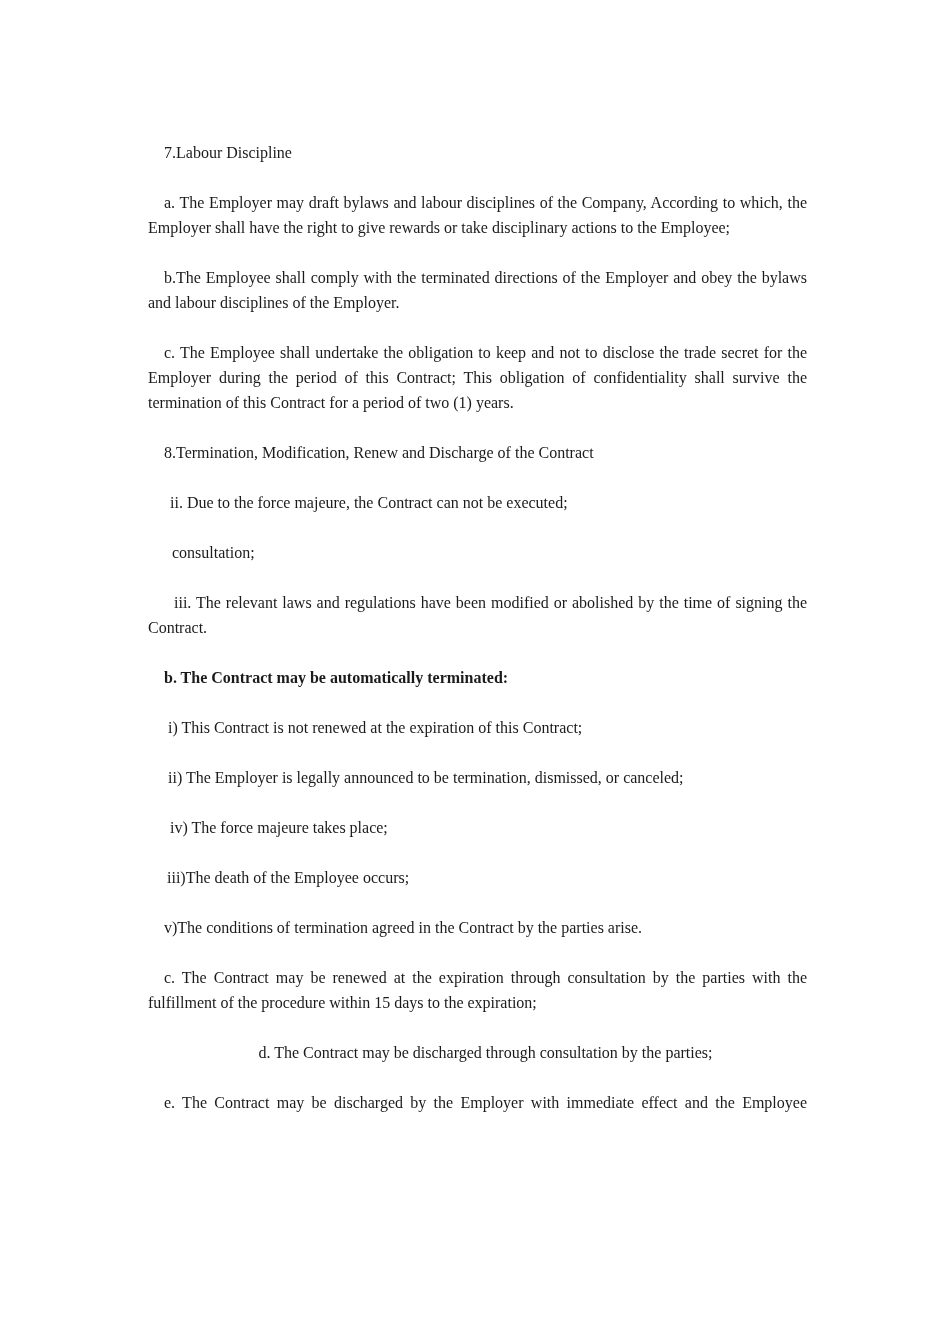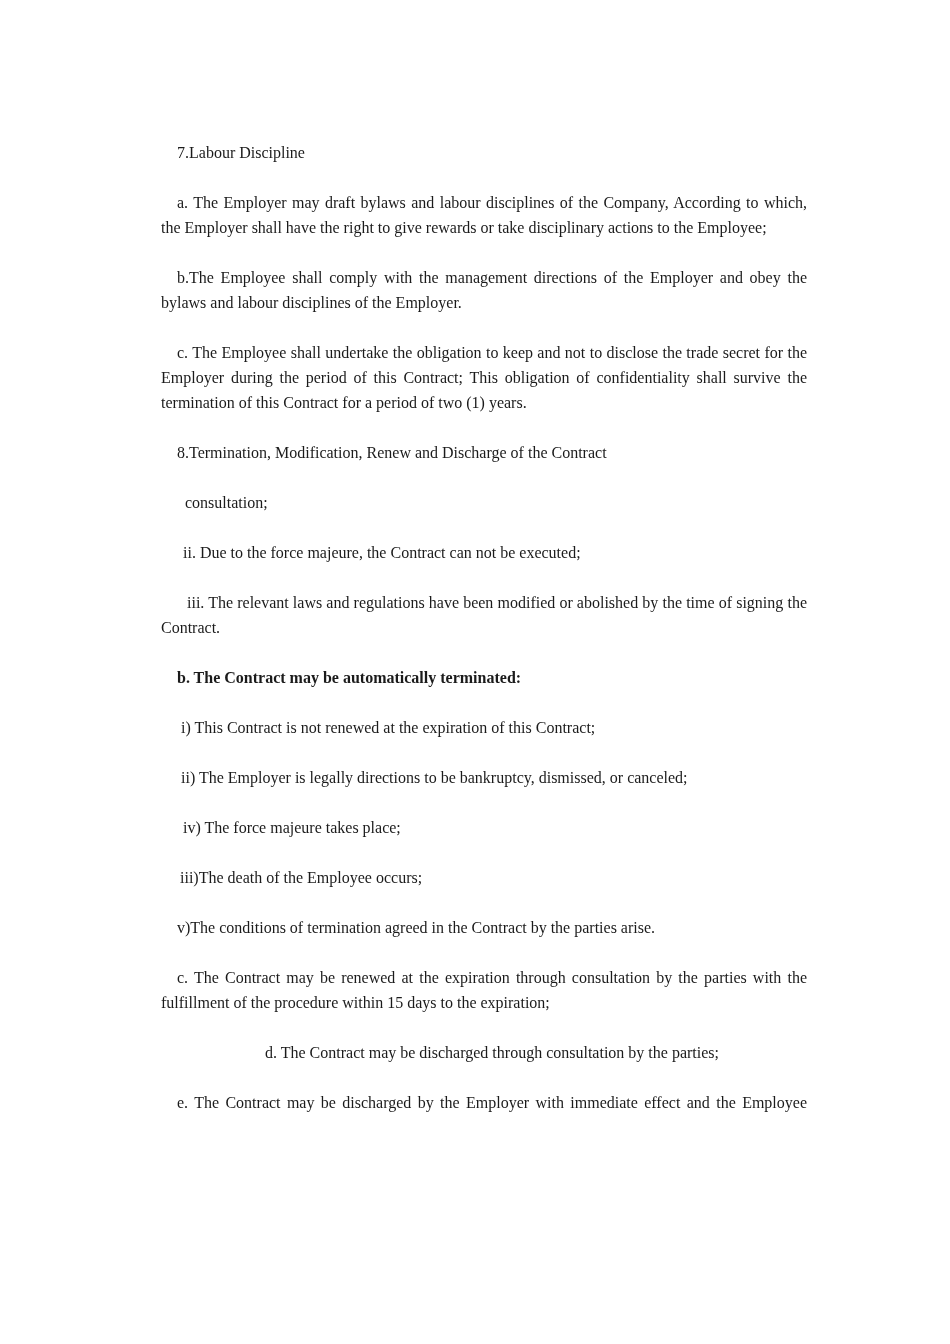--- a/index.html
+++ b/index.html
@@ -18,48 +18,48 @@
     position: absolute;
     top: 140px;
     left: 143px;
     width: 664px;
     font-family: "Liberation Serif", "DejaVu Serif", serif;
     font-size: 16px;
     line-height: 25px;
     color: #1b1b1b;
   }
   .doc-body p {
-    margin: 0 0 25px 18px;
+    margin: 0 0 25px 5px;
     padding: 0;
     white-space: normal;
   }
   .doc-body p.justify {
     text-align: justify;
   }
   .doc-body p.justify-last {
     text-align: justify;
     text-align-last: justify;
   }
 </style>
 </head>
 <body>
 
 <div class="page">
   <div class="doc-body">
       <p style="text-indent: 16px;">7.Labour Discipline</p>
       <p class="justify" style="text-indent: 16px;">a. The Employer may draft bylaws and labour disciplines of the Company, According to which, the Employer shall have the right to give rewards or take disciplinary actions to the Employee;</p>
-      <p class="justify" style="text-indent: 16px;">b.The Employee shall comply with the management directions of the Employer and obey the bylaws and labour disciplines of the Employer.</p>
+      <p class="justify" style="text-indent: 16px;">b.The Employee shall comply with the terminated directions of the Employer and obey the bylaws and labour disciplines of the Employer.</p>
       <p class="justify" style="text-indent: 16px;">c. The Employee shall undertake the obligation to keep and not to disclose the trade secret for the Employer during the period of this Contract; This obligation of confidentiality shall survive the termination of this Contract for a period of two (1) years.</p>
       <p style="text-indent: 16px;">8.Termination, Modification, Renew and Discharge of the Contract</p>
+      <p style="text-indent: 22px;">ii. Due to the force majeure, the Contract can not be executed;</p>
       <p style="text-indent: 24px;">consultation;</p>
-      <p style="text-indent: 22px;">ii. Due to the force majeure, the Contract can not be executed;</p>
       <p class="justify" style="text-indent: 26px;">iii. The relevant laws and regulations have been modified or abolished by the time of signing the Contract.</p>
       <p style="text-indent: 16px; font-weight: bold;">b. The Contract may be automatically terminated:</p>
       <p style="text-indent: 20px;">i) This Contract is not renewed at the expiration of this Contract;</p>
-      <p style="text-indent: 20px;">ii) The Employer is legally directions to be bankruptcy, dismissed, or canceled;</p>
+      <p style="text-indent: 20px;">ii) The Employer is legally announced to be termination, dismissed, or canceled;</p>
       <p style="text-indent: 22px;">iv) The force majeure takes place;</p>
       <p style="text-indent: 19px;">iii)The death of the Employee occurs;</p>
       <p style="text-indent: 16px;">v)The conditions of termination agreed in the Contract by the parties arise.</p>
       <p class="justify" style="text-indent: 16px;">c. The Contract may be renewed at the expiration through consultation by the parties with the fulfillment of the procedure within 15 days to the expiration;</p>
       <p style="text-indent: 16px; text-align: center;">d. The Contract may be discharged through consultation by the parties;</p>
       <p class="justify-last" style="text-indent: 16px;">e. The Contract may be discharged by the Employer with immediate effect and the Employee</p>
     </div>
 </div>
 
 </body></html>

